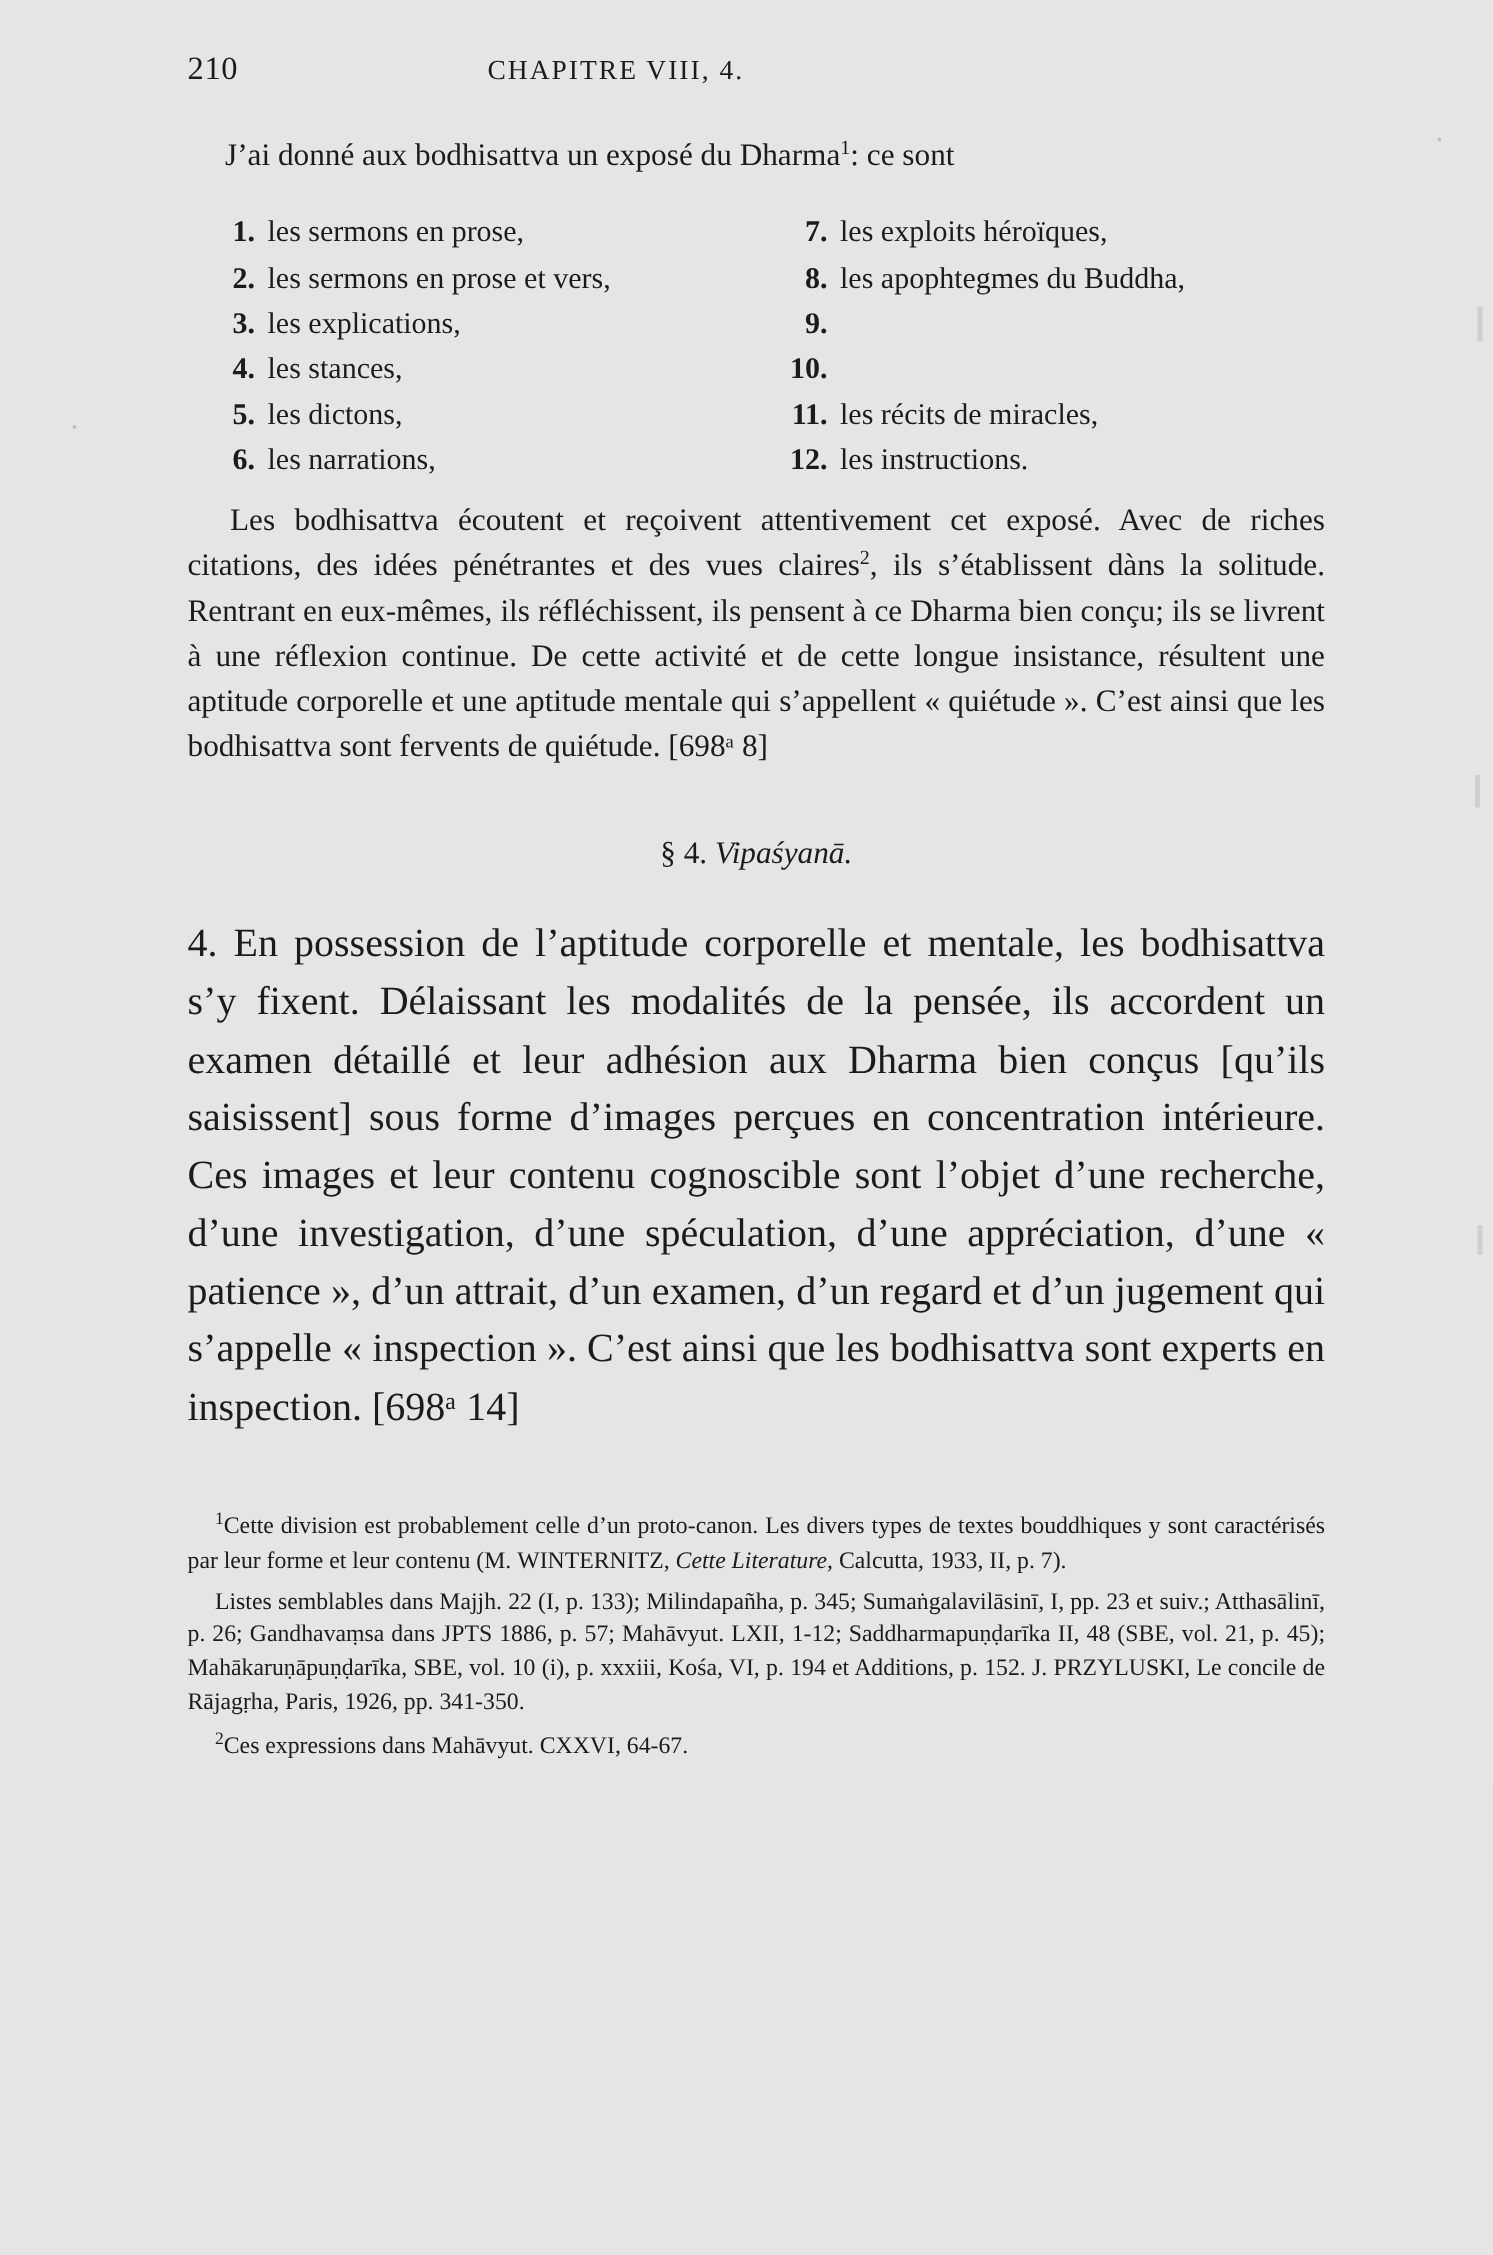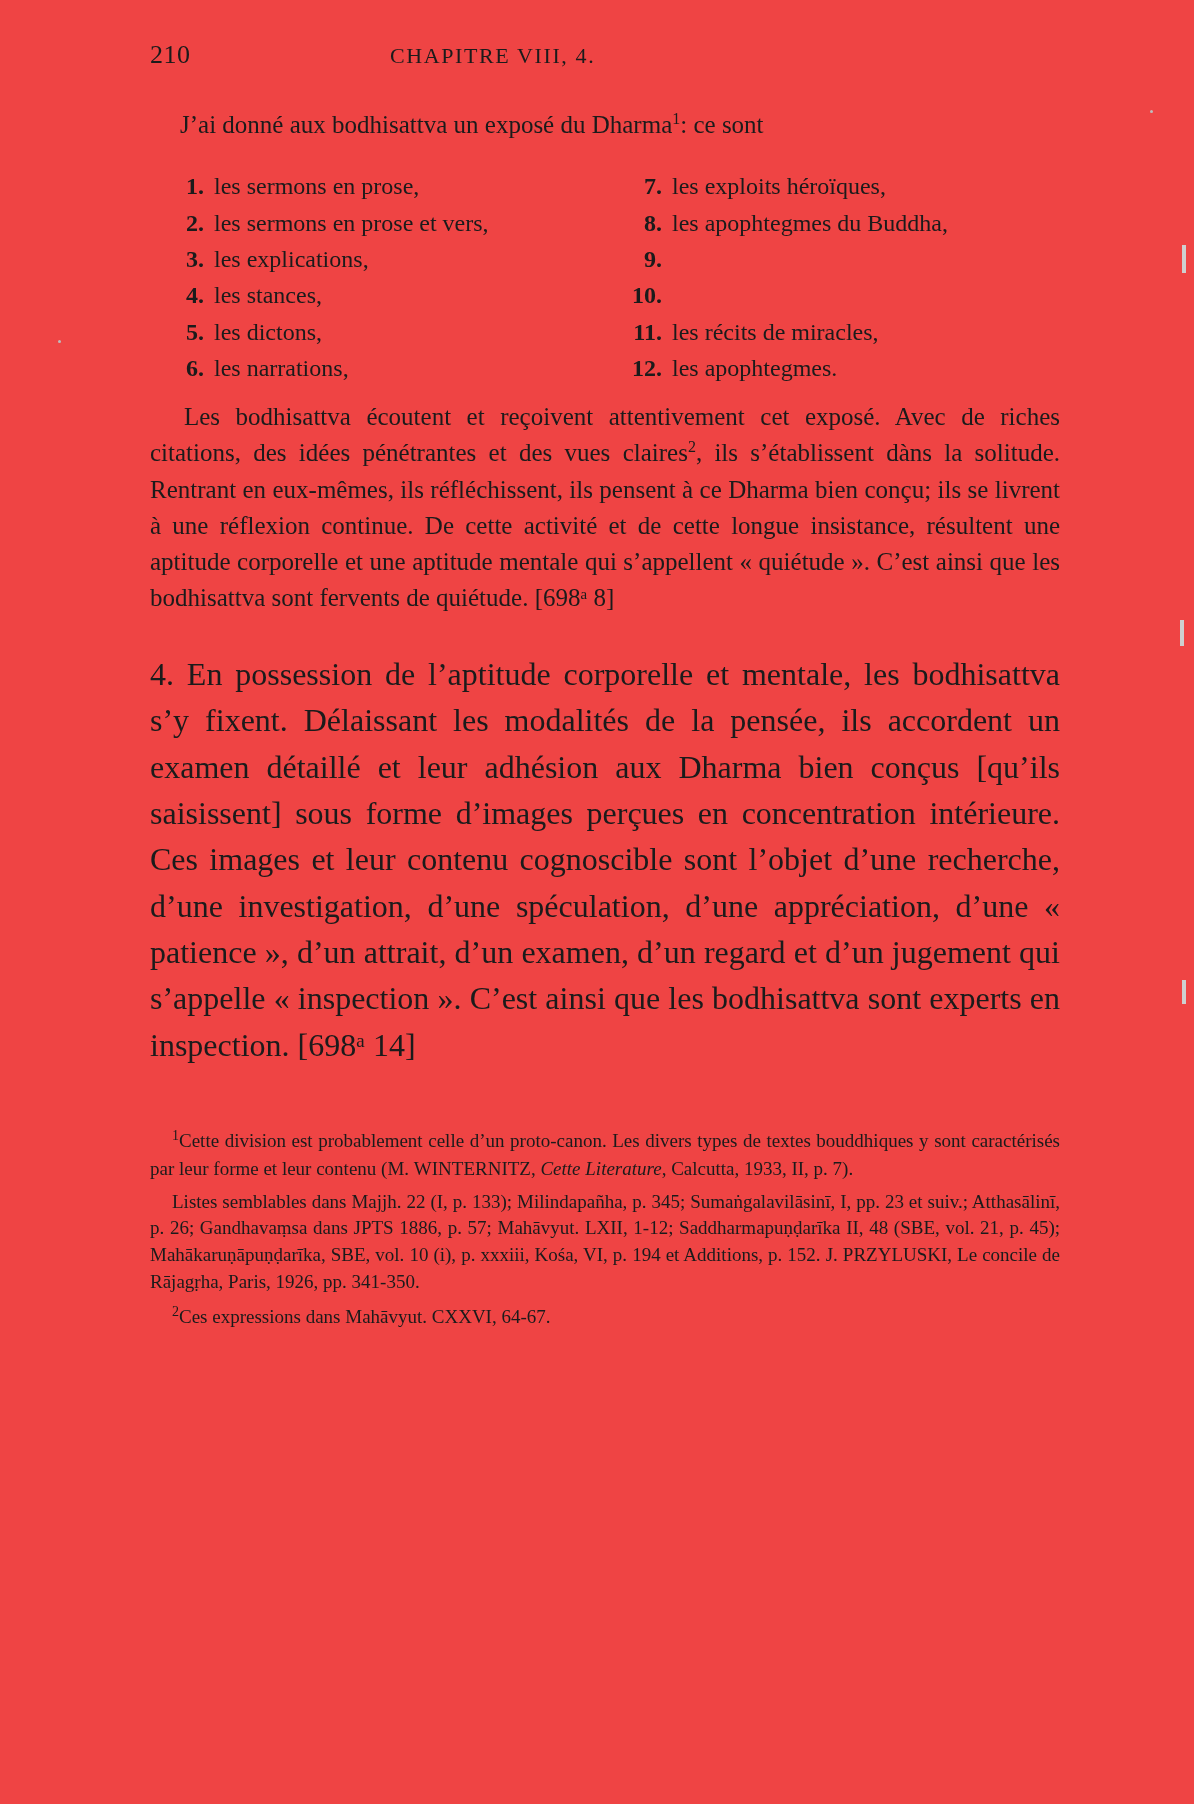--- a/index.html
+++ b/index.html
@@ -11,21 +11,21 @@
     width: 1194px;
     height: 1804px;
     font-family: "Liberation Serif", serif;
     color: #1b1b1b;
     position: relative;
     overflow: hidden;
   }
   .page {
     position: absolute;
     inset: 0;
-    background: #ef4444;
+    background: #e5e5e5;
   }
   .paper {
     position: absolute;
     left: 0; top: 0;
     width: 1194px;
     height: 1804px;
   }
   .content {
     position: absolute;
     left: 150px;
@@ -211,30 +211,34 @@
             </li>
           <li>
               <span class="li-num">10.</span>
             </li>
           <li>
               <span class="li-num">11.</span>
               <span>les récits de miracles,</span>
             </li>
           <li>
               <span class="li-num">12.</span>
-              <span>les apophtegmes.</span>
+              <span>les instructions.</span>
             </li>
         </ol>
       </div>
     </div>
 
     <div class="para indent-first">
       <span>Les bodhisattva écoutent et reçoivent attentivement cet exposé. Avec de riches citations, des idées pénétrantes et des vues claires</span><span class="sup">2</span><span>, ils s’établissent dàns la solitude. Rentrant en eux-mêmes, ils réfléchissent, ils pensent à ce Dharma bien conçu; ils se livrent à une réflexion continue. De cette activité et de cette longue insistance, résultent une aptitude corporelle et une aptitude mentale qui s’appellent « quiétude ». C’est ainsi que les bodhisattva sont fervents de quiétude. [698ᵃ 8]</span>
     </div>
 
+    <div class="section-title">
+      <span>§ 4.</span>
+      <span class="ital">Vipaśyanā.</span>
+    </div>
 
     <div class="para2 indent-first">
       <span>4. En possession de l’aptitude corporelle et mentale, les bodhisattva s’y fixent. Délaissant les modalités de la pensée, ils accordent un examen détaillé et leur adhésion aux Dharma bien conçus [qu’ils saisissent] sous forme d’images perçues en concentration intérieure. Ces images et leur contenu cognoscible sont l’objet d’une recherche, d’une investigation, d’une spéculation, d’une appréciation, d’une « patience », d’un attrait, d’un examen, d’un regard et d’un jugement qui s’appelle « inspection ». C’est ainsi que les bodhisattva sont experts en inspection. [698ᵃ 14]</span>
     </div>
 
     <div class="footnotes">
       <div class="fn first">
         <span class="fn-mark">1</span><span>Cette division est probablement celle d’un proto-canon. Les divers types de textes bouddhiques y sont caractérisés par leur forme et leur contenu (M. </span><span class="sc">WINTERNITZ</span><span>, </span><span class="ital">Cette Literature</span><span>, Calcutta, 1933, II, p. 7).</span>
       </div>
       <div class="fn first">

